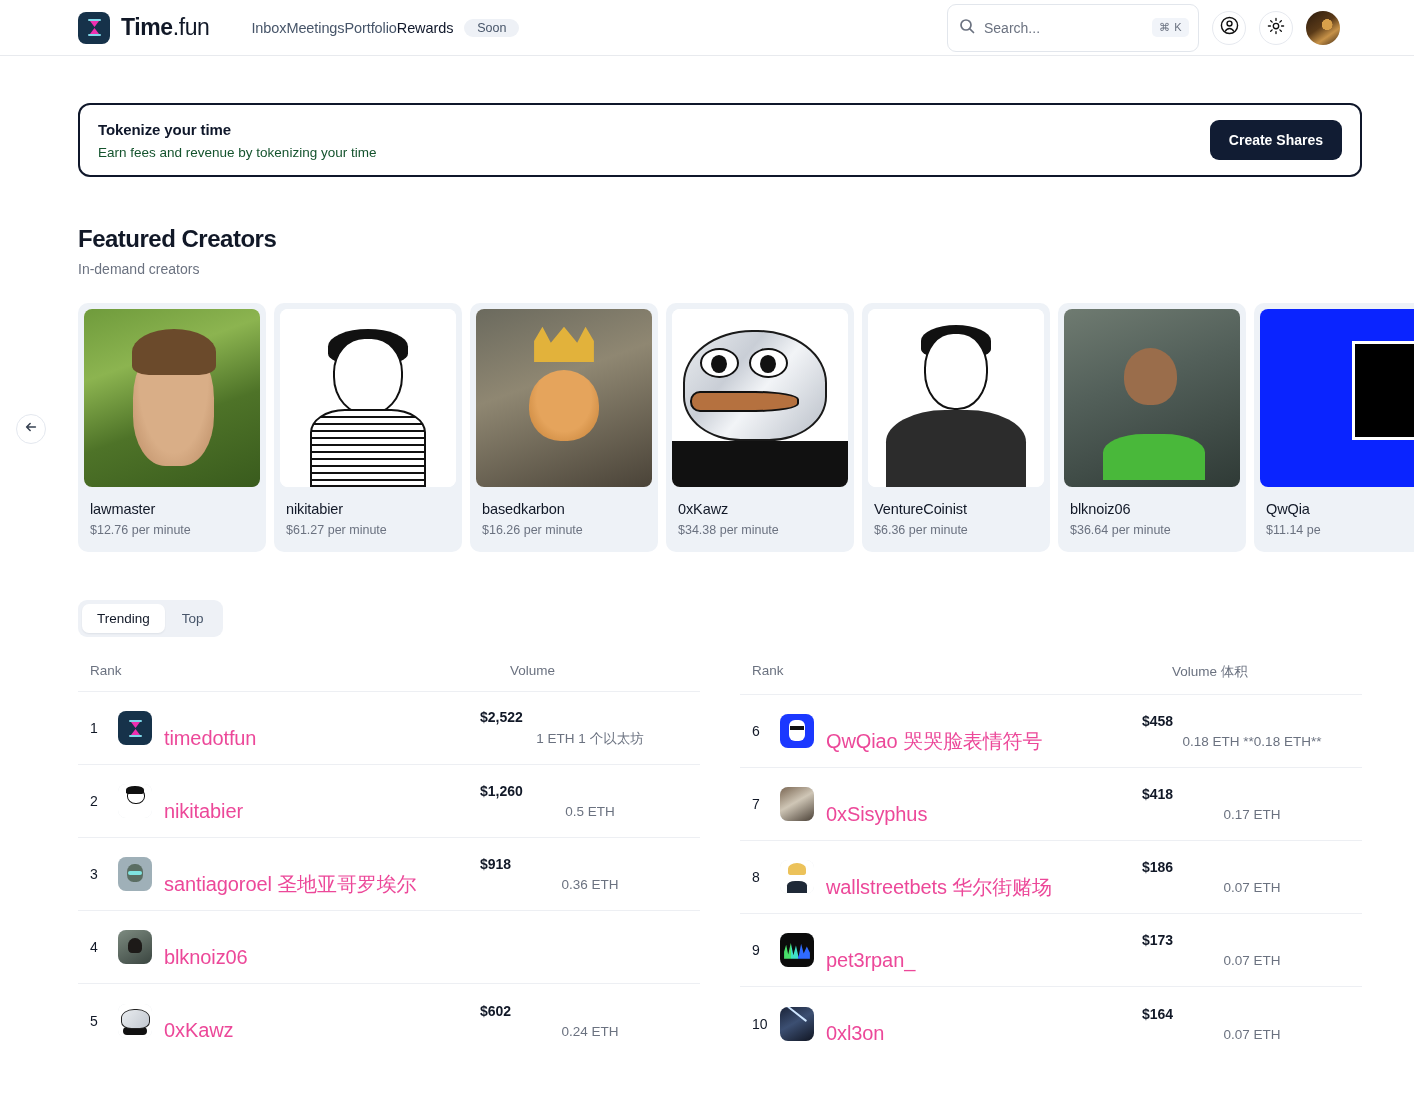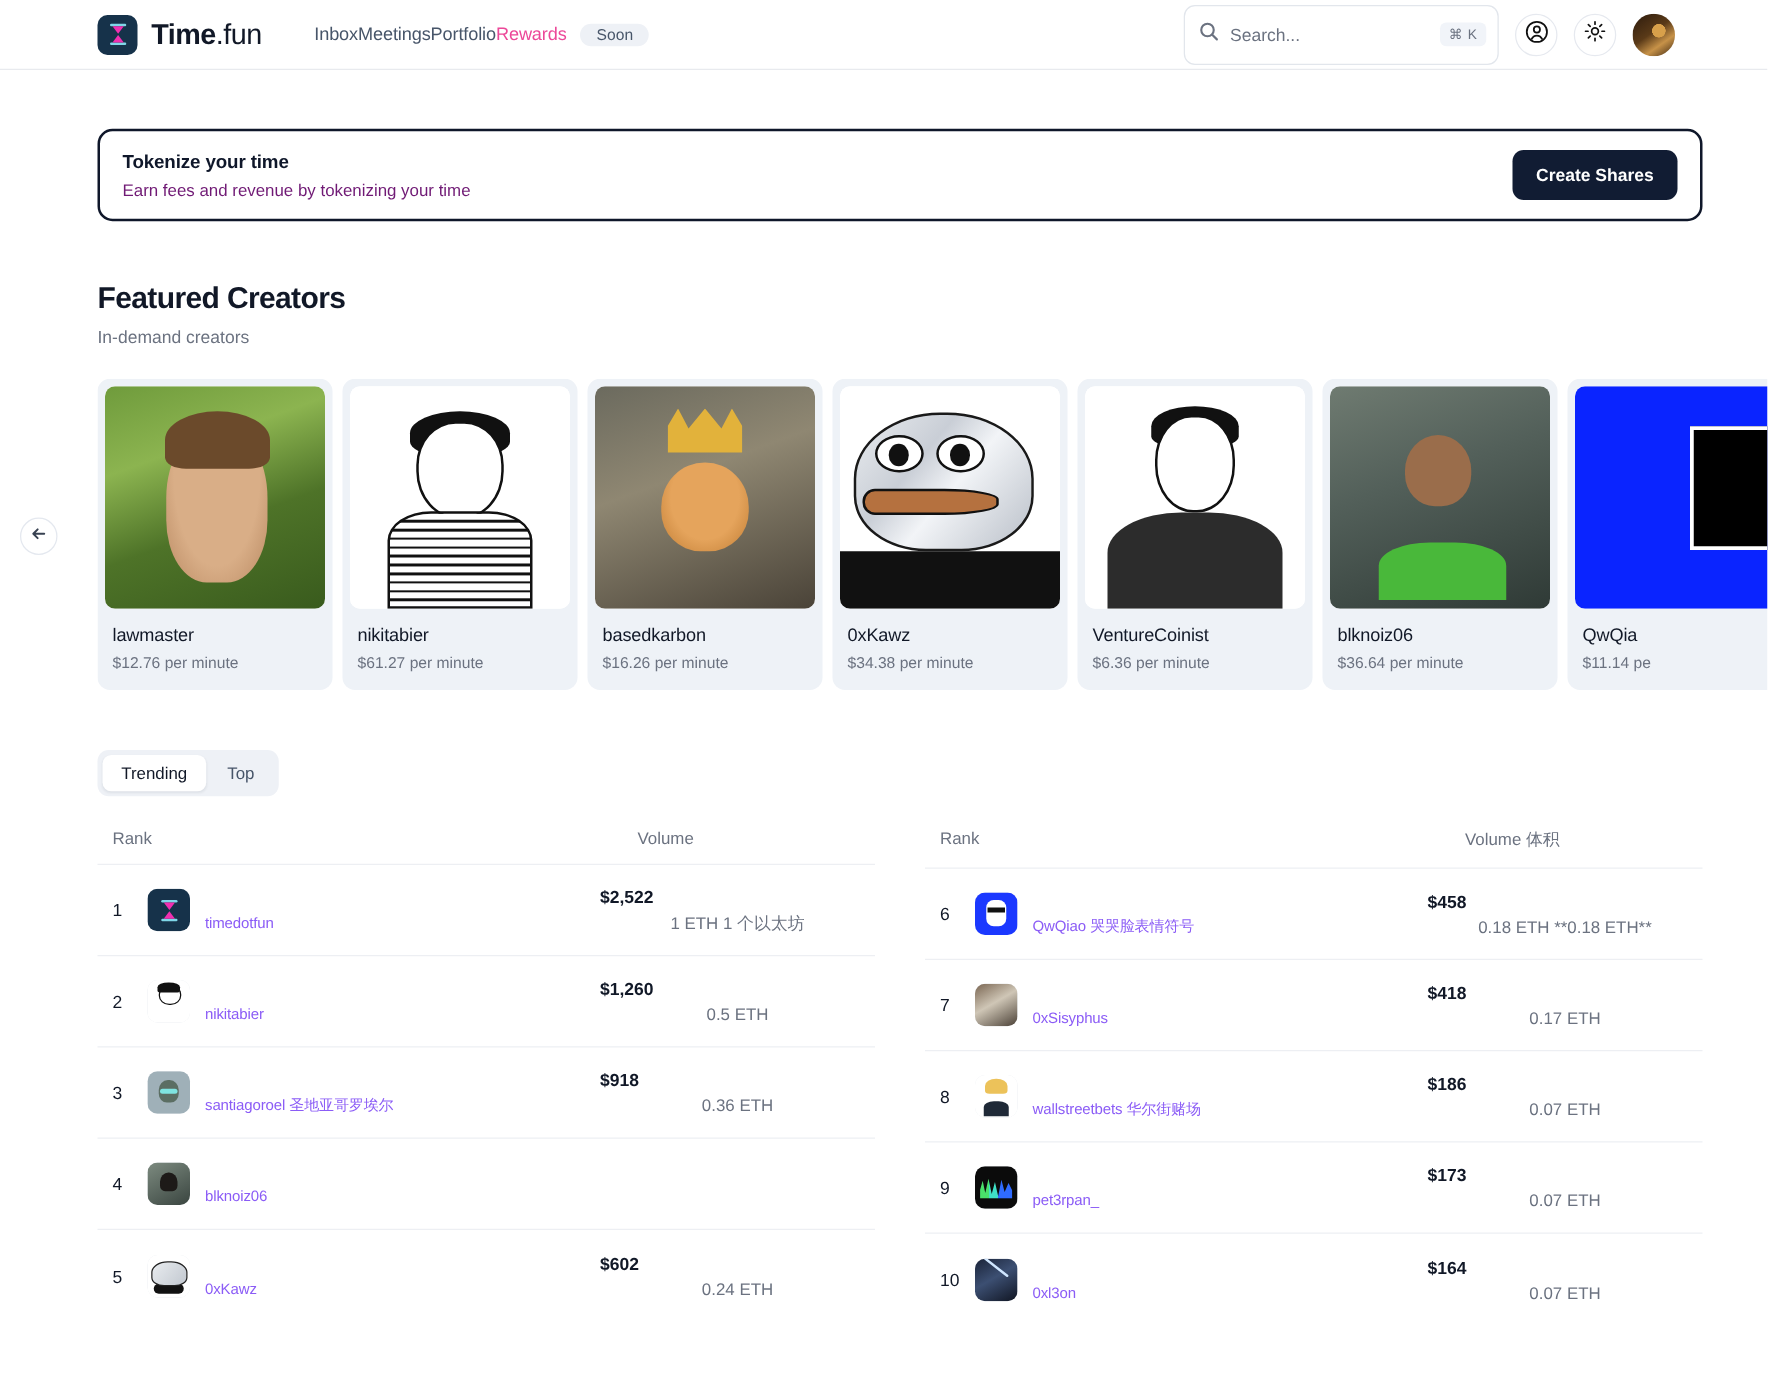--- a/index.html
+++ b/index.html
@@ -27,21 +27,21 @@
     display: flex; align-items: center; justify-content: center;
   }
   .brand-text { font-size: 23px; font-weight: 700; letter-spacing: -0.4px; color: #111827; }
   .brand-text .suffix { font-weight: 400; }
 
   .nav { display: flex; align-items: center; margin-left: 42px; }
   .nav-item {
     font-size: 14.5px; color: #475569; letter-spacing: -0.1px;
     cursor: pointer; white-space: nowrap;
   }
-  .nav-item.dark { color: #ec4899; }
+  .nav-item.dark { color: #0f172a; }
   .badge-soon {
     font-size: 12.5px; color: #475569; background: #eef1f6;
     border-radius: 999px; padding: 2px 13px; margin-left: 11px;
     display: inline-block; vertical-align: middle;
   }
   .nav-group { display: flex; align-items: center; }
 
   .header-right {
     margin-left: auto; display: flex; align-items: center; gap: 13px;
   }
@@ -73,21 +73,21 @@
   .banner {
     margin-top: 47px;
     height: 74px;
     border: 2px solid #0f172a;
     border-radius: 12px;
     display: flex; align-items: center;
     padding: 0 18px 0 18px;
     width: 1284px;
   }
   .banner-title { font-size: 15px; font-weight: 700; color: #0f172a; letter-spacing: -0.1px;}
-  .banner-sub { font-size: 13.5px; color: #701a75; margin-top: 7px; }
+  .banner-sub { font-size: 13.5px; color: #14532d; margin-top: 7px; }
   .create-btn {
     margin-left: auto;
     background: #111c33; color: #fff;
     font-size: 14px; font-weight: 700;
     border: none; border-radius: 9px;
     padding: 12px 19px; cursor: pointer;
     font-family: "Liberation Sans", sans-serif;
   }
 
   
@@ -235,21 +235,21 @@
     display: flex; align-items: center;
     height: 73px; padding-left: 12px;
     border-bottom: 1px solid #edeff3;
   }
   .row:last-child { border-bottom: none; }
   .rank-num { width: 28px; font-size: 14px; color: #111827; }
   .rowav {
     width: 34px; height: 34px; border-radius: 8px; overflow: hidden;
     margin-right: 12px; flex: 0 0 34px; background:#e8ebf0;
   }
-  .row-name { font-size: 12px; color: #8b5cf6; letter-spacing: -0.1px; margin-top: 20px; }
+  .row-name { font-size: 20px; color: #ec4899; letter-spacing: -0.1px; margin-top: 20px; }
   .row-vals { margin-left: auto; width: 220px; }
   .v-main { font-size: 14px; font-weight: 700; color: #111827; }
   .v-sub { font-size: 13.5px; color: #6b7280; margin-top: 5px; text-align: center; }
 
   
   .ra { width:100%; height:100%; position:relative; }
   .ra-time { background:#16324a; display:flex; align-items:center; justify-content:center;}
   .ra-niki { background:#fff; }
   .ra-niki::after{content:"";position:absolute;left:26%;top:12%;width:48%;height:42%;background:#fff;border:1.5px solid #111;border-radius:46%;}
   .ra-niki::before{content:"";position:absolute;left:24%;top:6%;width:52%;height:22%;background:#111;border-radius:50% 50% 20% 20%;z-index:2;}

